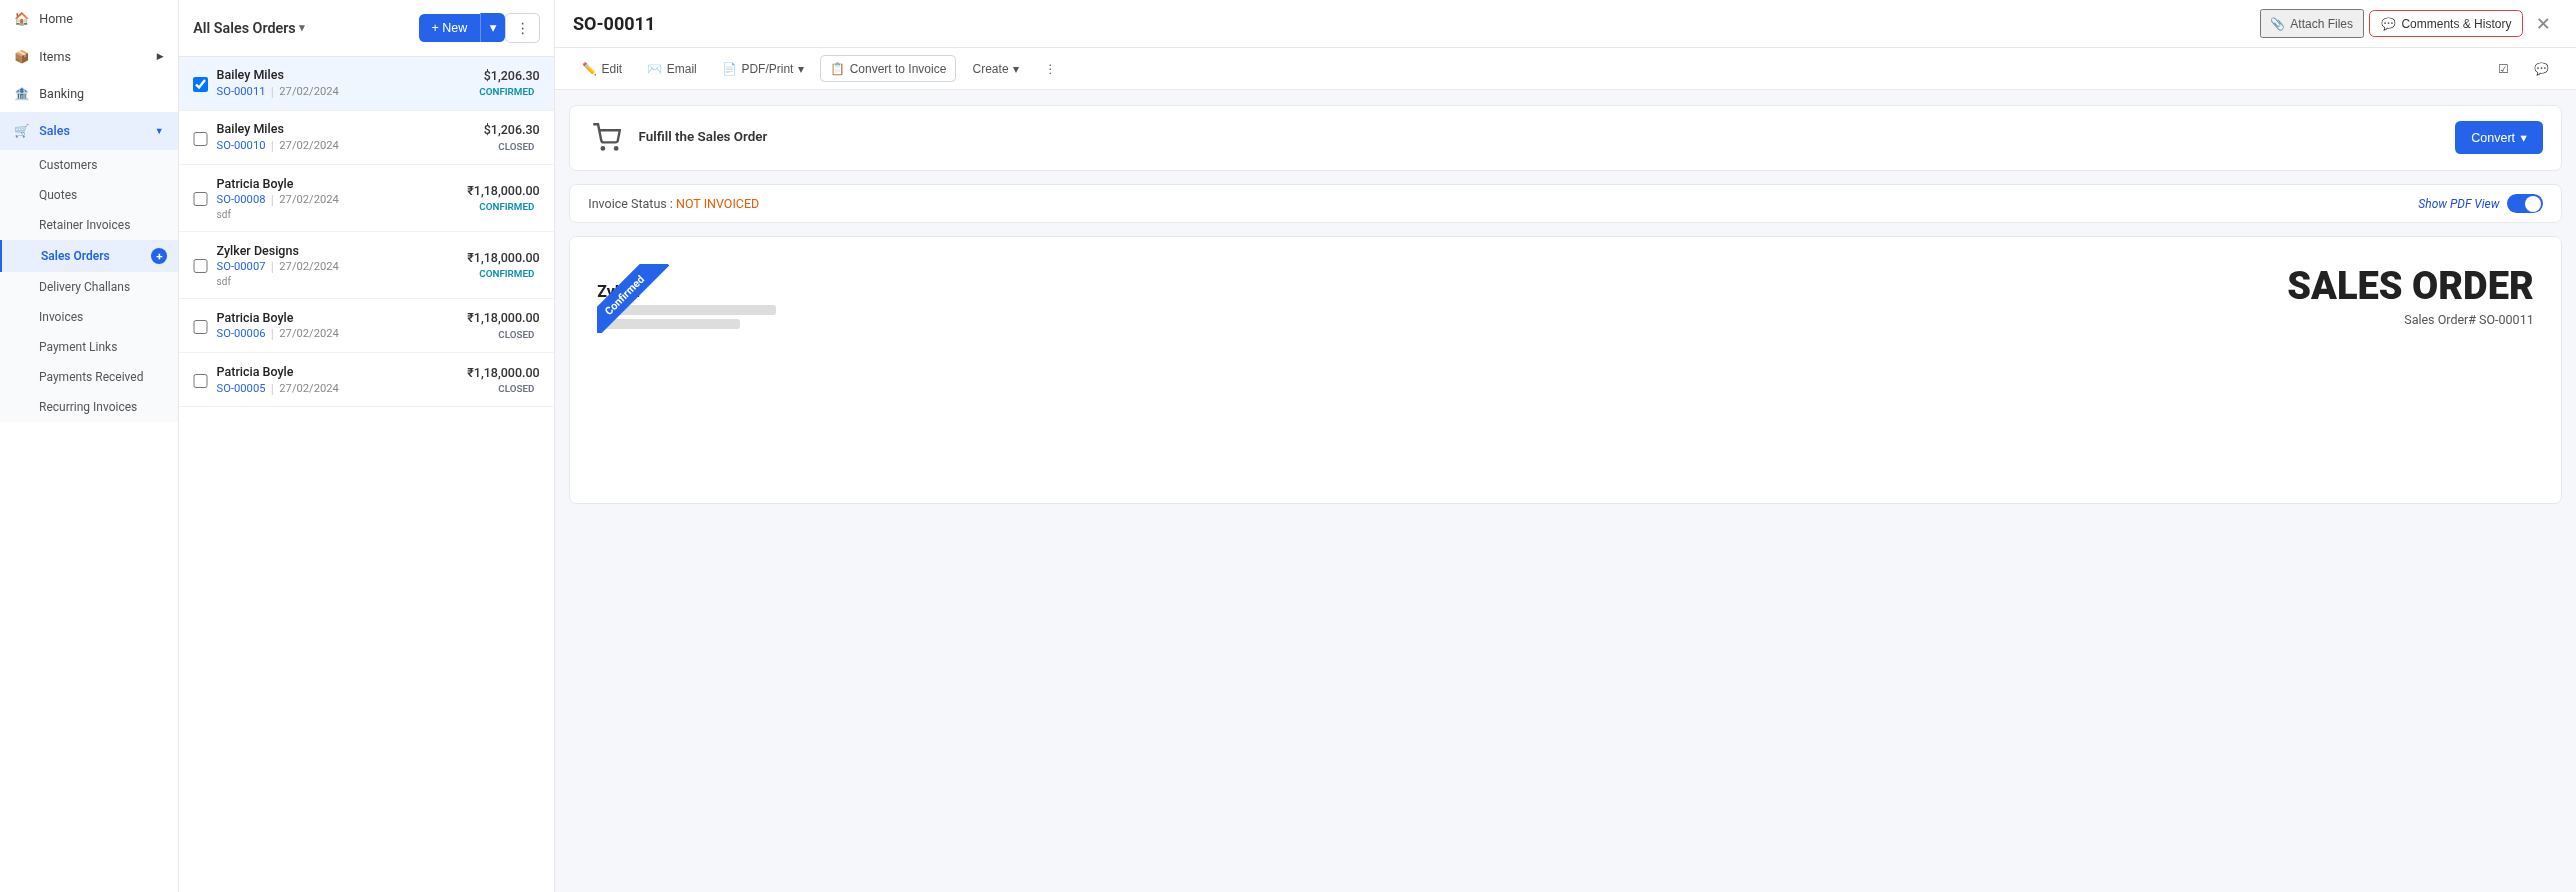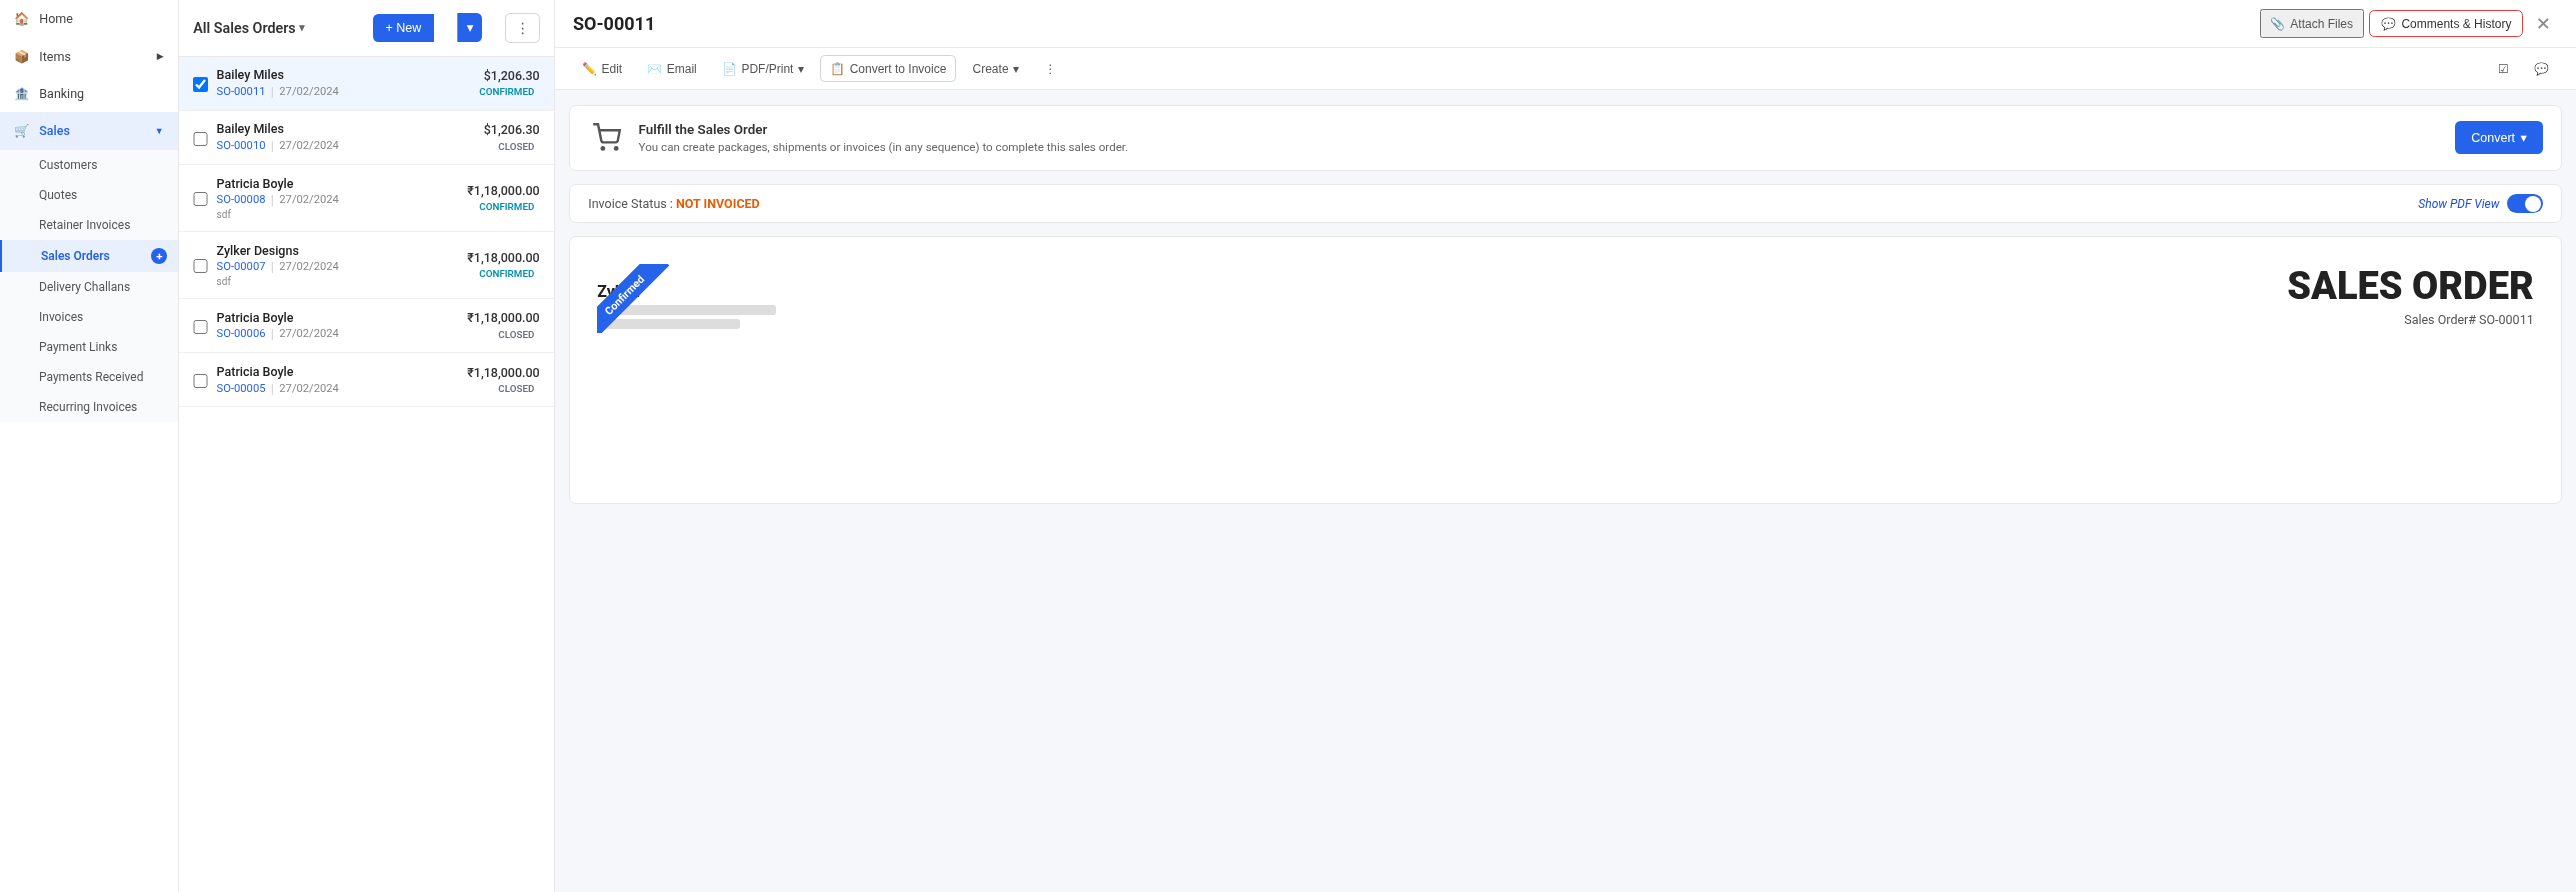--- a/index.html
+++ b/index.html
@@ -16,21 +16,21 @@
     .sub-item { padding: 8px 14.3px 8px 39px; cursor: pointer; color: #555; font-size: 12px; }
     .sub-item.active { color: #2563eb; font-weight: 600; background: #e8f0fe; border-left: 2.7px solid #2563eb; }
     .sub-item-with-plus { display: flex; align-items: center; justify-content: space-between; padding-right: 10.7px; }
     .plus-badge { background: #2563eb; color: white; border-radius: 50%; width: 16px; height: 16px; display: flex; align-items: center; justify-content: center; font-size: 11.6px; font-weight: bold; }
 
     
     .main { flex: 1; display: flex; overflow: hidden; }
 
     
     .list-panel { width: 376px; background: #fff; border-right: 0.9px solid #e8e8e8; display: flex; flex-direction: column; flex-shrink: 0; }
-    .list-header { padding: 12.5px 14.3px; display: flex; align-items: center; gap: 23px; border-bottom: 0.9px solid #e8e8e8; }
+    .list-header { padding: 12.5px 14.3px; display: flex; align-items: center; gap: 0; border-bottom: 0.9px solid #e8e8e8; }
     .list-title { font-size: 14.3px; font-weight: 600; display: flex; align-items: center; gap: 3.6px; }
     .list-title .chevron { font-size: 10.7px; color: #666; }
     .new-btn { margin-left: auto; background: #2563eb; color: white; border: none; border-radius: 5.4px 0 0 5.4px; padding: 7.2px 12.5px; font-size: 12.5px; cursor: pointer; display: flex; align-items: center; gap: 3.6px; }
     .new-btn-arrow { background: #2563eb; color: white; border: none; border-left: 0.9px solid rgba(255,255,255,0.3); border-radius: 0 5.4px 5.4px 0; padding: 7.2px 9px; cursor: pointer; }
     .more-btn { background: none; border: 0.9px solid #d1d5db; border-radius: 5.4px; padding: 6.3px 9px; cursor: pointer; color: #555; font-size: 14.3px; }
     .order-list { overflow-y: auto; flex: 1; }
     .order-item { padding: 10.7px 14.3px; border-bottom: 0.9px solid #f0f0f0; display: flex; align-items: center; gap: 9px; cursor: pointer; }
     .order-item.selected { background: #eff6ff; }
     .order-checkbox { width: 14.3px; height: 14.3px; margin-top: 2.7px; flex-shrink: 0; }
     .order-info { flex: 1; }
@@ -65,21 +65,21 @@
     
     .fulfill-banner { background: #fff; border-radius: 7.2px; border: 0.9px solid #e8e8e8; padding: 14.3px 18px; display: flex; align-items: center; gap: 14.3px; margin-bottom: 12.5px; }
     .fulfill-icon { width: 36px; height: 36px; display: flex; align-items: center; justify-content: center; color: #555; }
     .fulfill-text { flex: 1; }
     .fulfill-title { font-weight: 600; font-size: 13.4px; margin-bottom: 2.7px; }
     .fulfill-desc { font-size: 11.6px; color: #666; }
     .convert-btn { background: #2563eb; color: white; border: none; border-radius: 5.4px; padding: 9px 16px; font-size: 12.5px; cursor: pointer; display: flex; align-items: center; gap: 5.4px; white-space: nowrap; }
 
     
     .invoice-status-row { display: flex; align-items: center; justify-content: space-between; padding: 9px 18px; background: #fff; border-radius: 7.2px; border: 0.9px solid #e8e8e8; margin-bottom: 12.5px; }
-    .invoice-status-value { color: #e85d04; font-weight: 700; margin-top: 20px; }
+    .invoice-status-value { color: #e85d04; font-weight: 400; margin-top: 20px; }
     .show-pdf-row { display: flex; align-items: center; gap: 7.2px; }
     .show-pdf-label { font-size: 12px; color: #1d4ed8; font-style: italic; }
     .toggle { width: 36px; height: 19.7px; background: #2563eb; border-radius: 9.8px; position: relative; cursor: pointer; }
     .toggle::after { content: ''; position: absolute; width: 16px; height: 16px; background: white; border-radius: 50%; top: 1.8px; right: 1.8px; }
 
     
     .pdf-preview { background: #fff; border-radius: 7.2px; border: 0.9px solid #e8e8e8; overflow: hidden; position: relative; min-height: 268px; padding: 27px; }
     .pdf-company { font-size: 16px; font-weight: 700; color: #222; margin-bottom: 3.6px; }
     .pdf-address { background: #ddd; height: 10.7px; border-radius: 2.7px; width: 179px; margin-bottom: 3.6px; }
     .sales-order-title { font-size: 38px; font-weight: 900; color: #222; text-align: right; margin-bottom: 3.6px; }
@@ -292,21 +292,20 @@
           <svg width="29" height="29" viewBox="0 0 24 24" fill="none" stroke="#555" stroke-width="2">
             <circle cx="9" cy="21" r="1"></circle>
               <circle cx="20" cy="21" r="1"></circle>
             <path d="M1 1h4l2.68 13.39a2 2 0 0 0 2 1.61h9.72a2 2 0 0 0 2-1.61L23 6H6"></path>
             <line x1="9" y1="9" x2="9" y2="9"></line>
               <line x1="12" y1="9" x2="12" y2="9"></line>
           </svg>
         </div>
         <div class="fulfill-text">
           <div class="fulfill-title">Fulfill the Sales Order</div>
-          <div class="fulfill-desc">You can create packages, shipments or invoices (in any sequence) to complete this sales order.</div>
         </div>
         <button class="convert-btn">
           <span>Convert</span>
           <span>▾</span>
         </button>
       </div>
 
       <div class="invoice-status-row">
         <div>
           <span style="color:#555;">Invoice Status</span>

